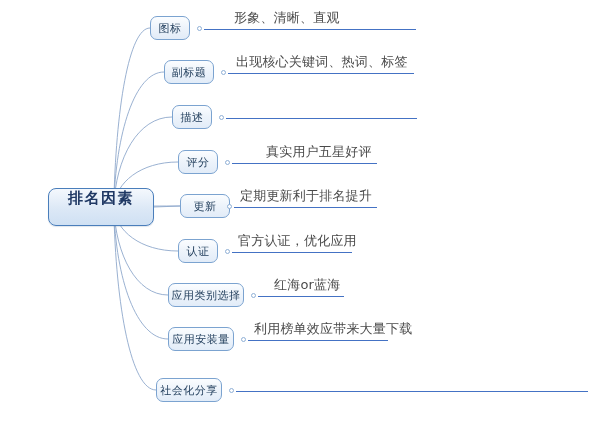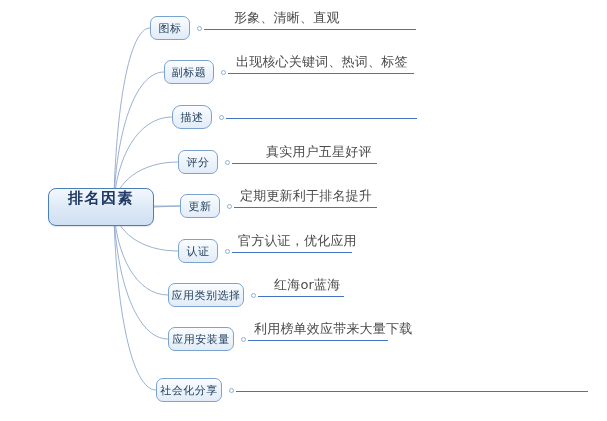--- a/index.html
+++ b/index.html
@@ -138,40 +138,40 @@
         <div class="node-box" style="left: 164px; top: 60px; width: 50px; height: 24px;">
           <span class="node-label">副标题</span>
         </div>
         <div class="dot" style="left: 221px; top: 69.5px;"></div>
         <div class="detail" style="left: 228px; top: 58px; width: 186px; height: 16px;">
           <div class="detail-rule" style="width: 186px; background: rgb(68, 114, 196);"></div>
           <div class="detail-text" style="left: 8px;">出现核心关键词、热词、标签</div>
         </div>
       </div>
       <div class="branch">
-        <div class="node-box" style="left: 172px; top: 105px; width: 40px; height: 24px; border-radius: 9px;">
+        <div class="node-box" style="left: 172px; top: 105px; width: 40px; height: 24px;">
           <span class="node-label">描述</span>
         </div>
         <div class="dot" style="left: 219px; top: 114.5px;"></div>
         <div class="detail" style="left: 226px; top: 103px; width: 191px; height: 16px;">
           <div class="detail-rule" style="width: 191px; background: rgb(68, 114, 196);"></div>
         </div>
       </div>
       <div class="branch">
         <div class="node-box" style="left: 178px; top: 150px; width: 40px; height: 24px;">
           <span class="node-label">评分</span>
         </div>
         <div class="dot" style="left: 225px; top: 159.5px;"></div>
         <div class="detail" style="left: 232px; top: 148px; width: 145px; height: 16px;">
           <div class="detail-rule" style="width: 145px; background: rgb(68, 114, 196);"></div>
           <div class="detail-text" style="left: 6px; margin-left: 28px;">真实用户五星好评</div>
         </div>
       </div>
       <div class="branch">
-        <div class="node-box" style="left: 180px; top: 194px; width: 40px; height: 24px;">
+        <div class="node-box" style="left: 180px; top: 194px; width: 50px; height: 24px;">
           <span class="node-label">更新</span>
         </div>
         <div class="dot" style="left: 227px; top: 203.5px;"></div>
         <div class="detail" style="left: 234px; top: 192px; width: 143px; height: 16px;">
           <div class="detail-rule" style="width: 143px; background: rgb(68, 114, 196);"></div>
           <div class="detail-text" style="left: 6px;">定期更新利于排名提升</div>
         </div>
       </div>
       <div class="branch">
         <div class="node-box" style="left: 178px; top: 239px; width: 40px; height: 24px;">

